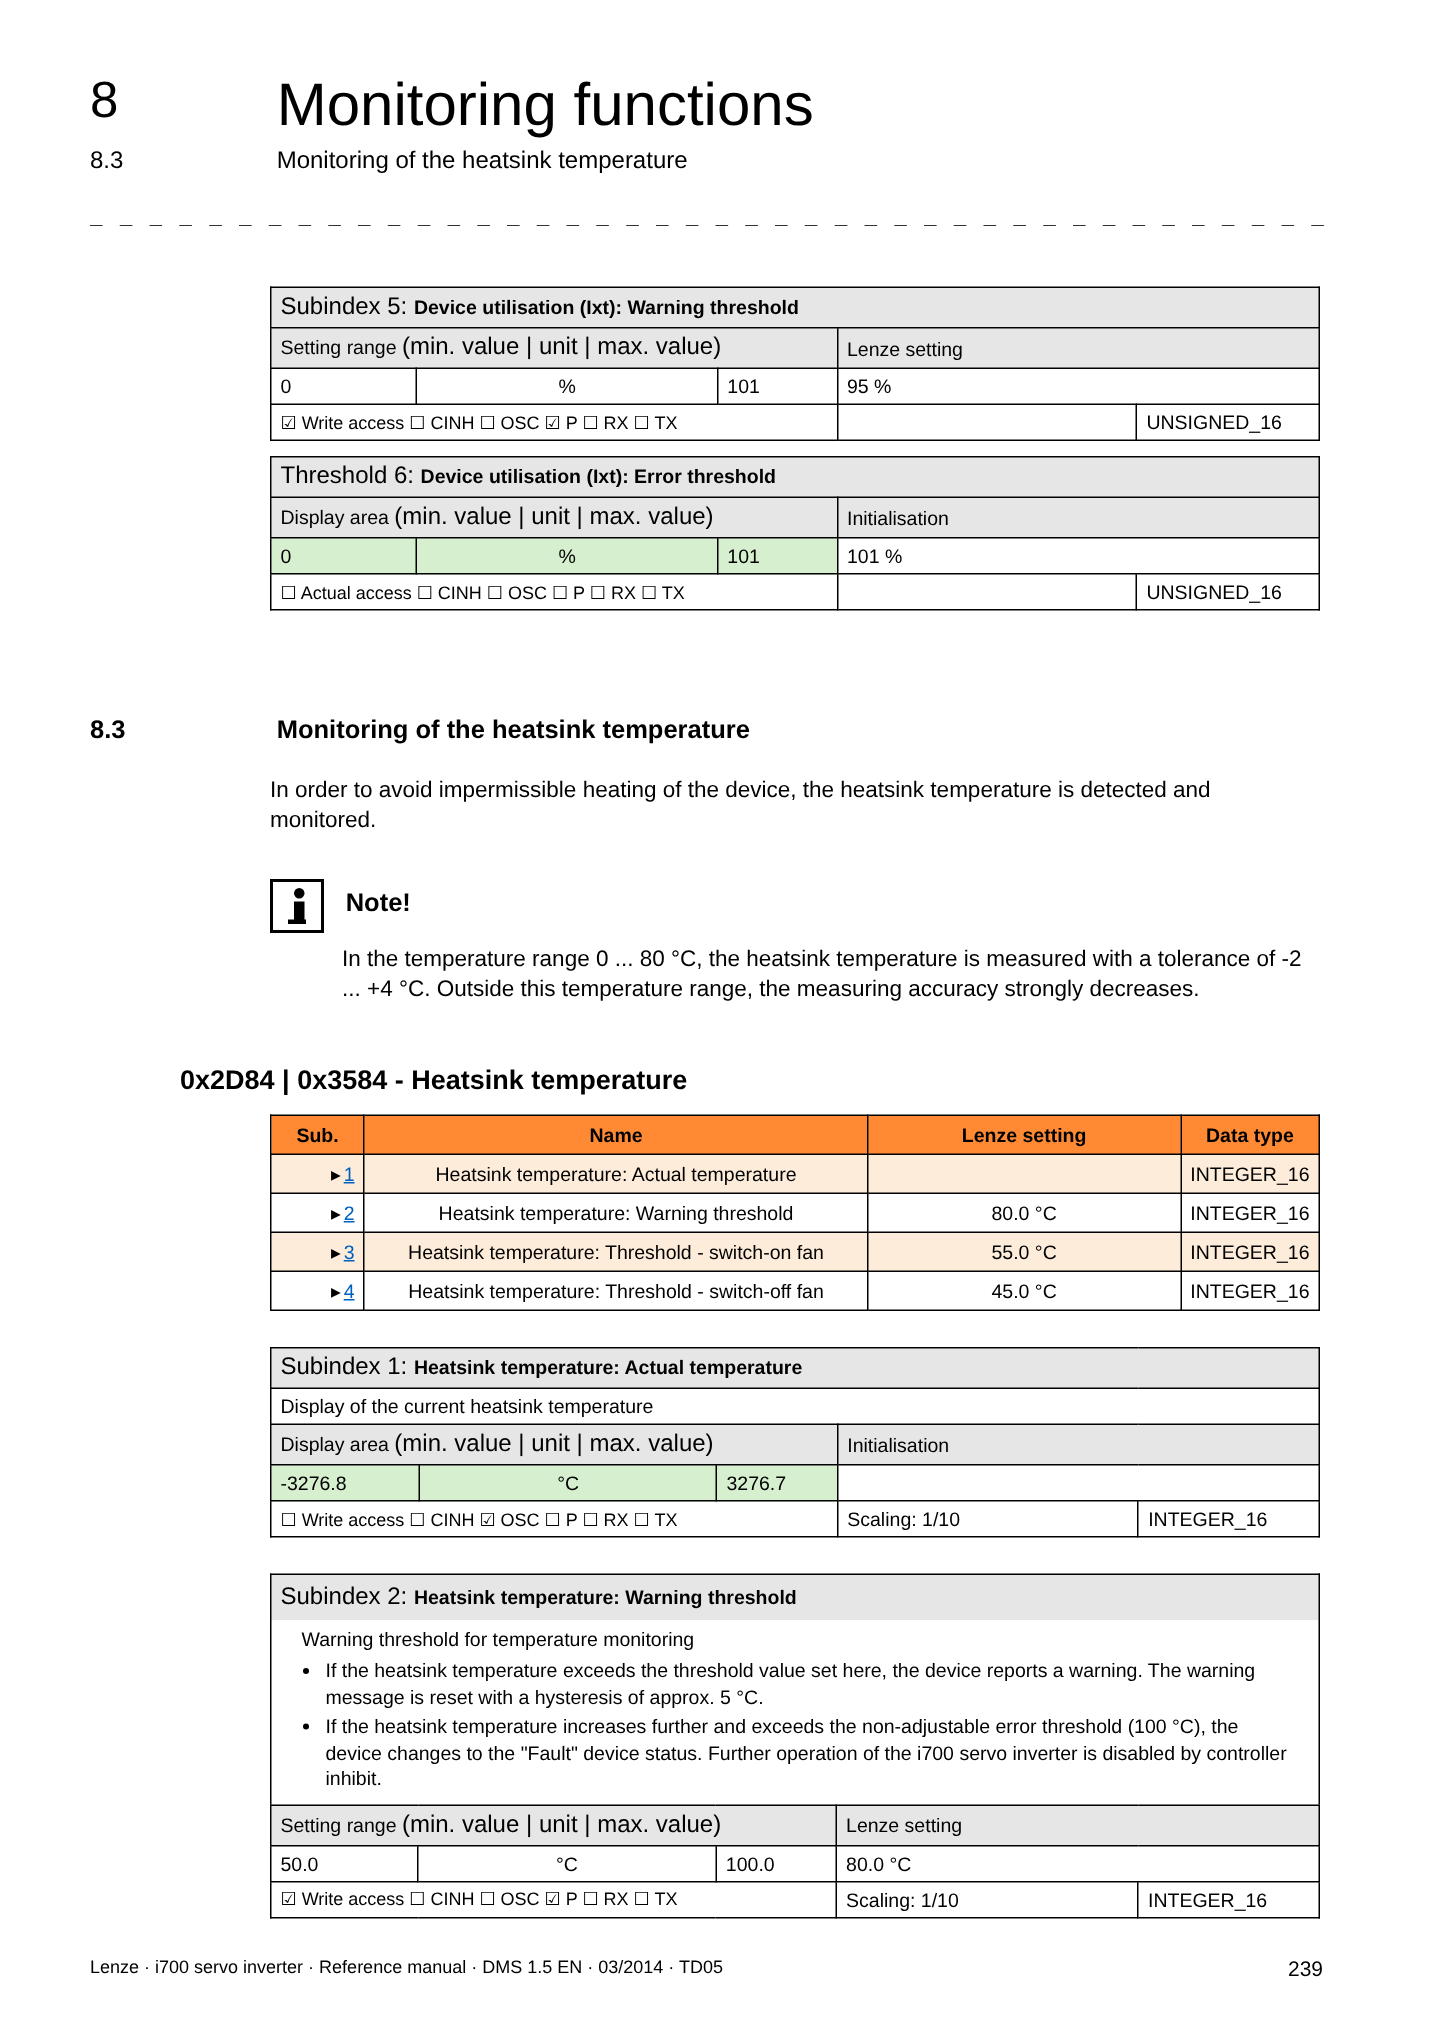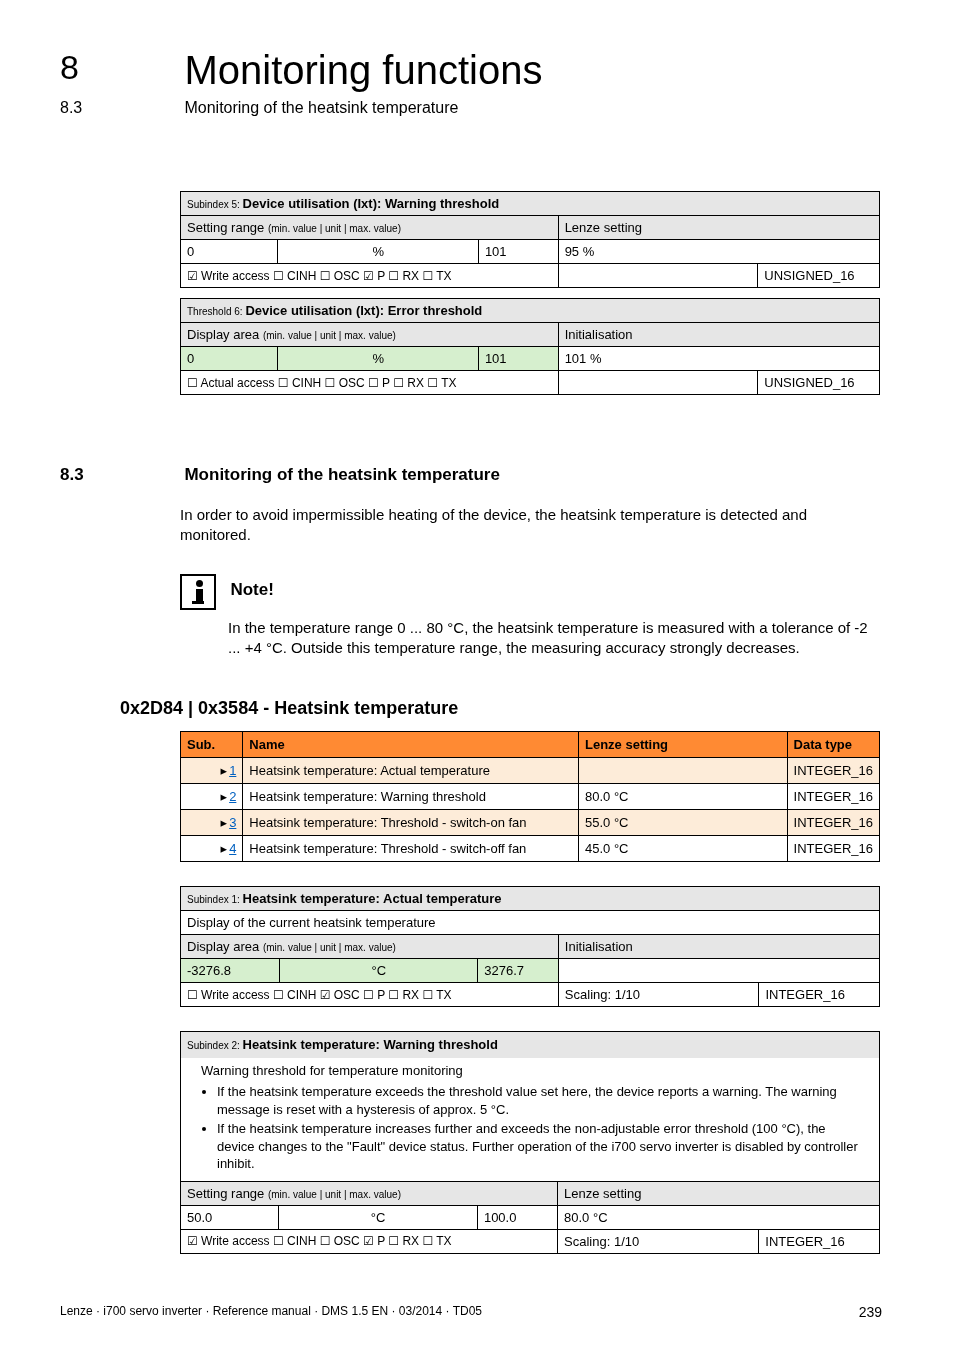--- a/index.html
+++ b/index.html
@@ -73,21 +73,21 @@
     font-size: 13px;
   }
   .hdr-lenze {
     background: #e6e6e6;
     font-size: 13px;
   }
   .row-green td { background: #d6efce; }
   .row-green td.white { background: #fff; }
   .num-right { text-align: right; }
   .dt-cell { text-align: left; margin-top: 19px; }
-  .small { font-size: 10px; }
+  .small { font-size: 16px; }
   .secheading {
     margin-top: 70px;
     margin-left: 0;
   }
   .secheading .num {
     display: inline-block;
     width: 120px;
     font-size: 17px;
     font-weight: 700;
   }
@@ -161,21 +161,21 @@
   table.master {
     border-collapse: collapse;
     width: 700px;
     margin-left: 120px;
     margin-top: 12px;
     font-size: 13px;
   }
   table.master th, table.master td {
     border: 1px solid #000;
     padding: 5px 6px;
-    text-align: left;
+    text-align: center;
   }
   table.master th {
     background: #ff8a33;
     font-weight: 700;
     color: #000;
   }
   table.master tr.odd td { background: #fdecd9; }
   table.master tr.even td { background: #fff; }
   table.master td.sub { text-align: right; color: #0060c0; text-decoration: underline; }
   table.master td.sub .tri { color: #000; text-decoration: none; display:inline-block; margin-right:2px;}

